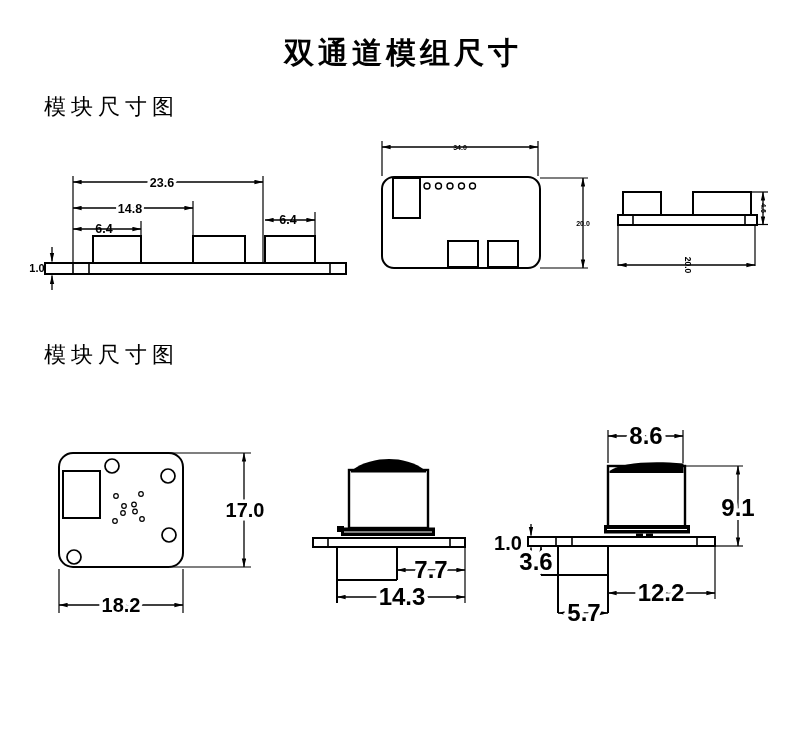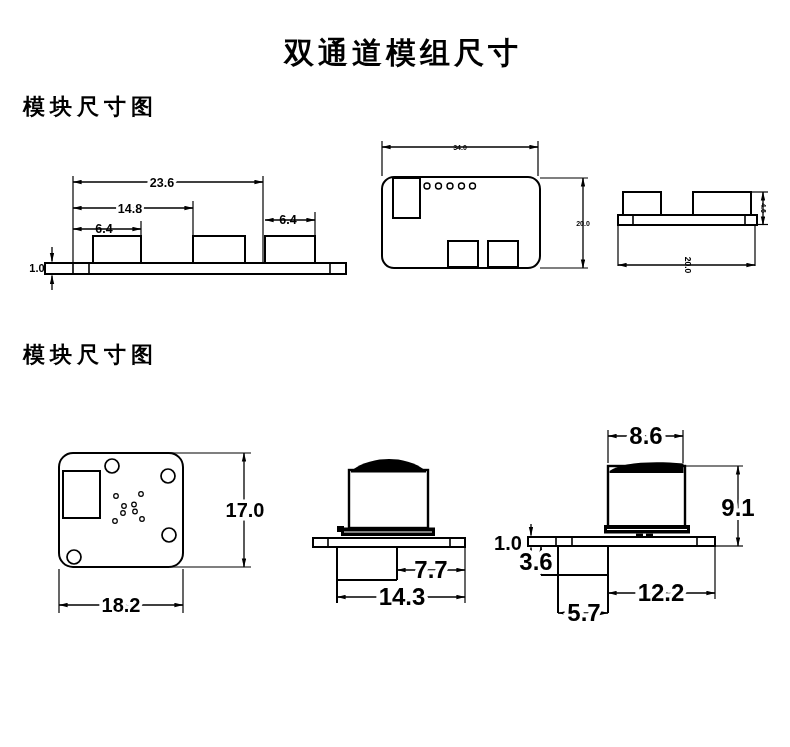--- a/index.html
+++ b/index.html
@@ -1,20 +1,20 @@
 <!DOCTYPE html>
 <html><head>
 <meta charset="utf-8">
 <style>
   html,body{margin:0;padding:0;background:#fff;}
   #page{position:relative;width:790px;height:738px;background:#fff;overflow:hidden;
         font-family:"Liberation Sans",sans-serif;color:#000;padding-left:16px;}
   .title{position:absolute;left:0;top:33px;width:100%;text-align:center;
          font-size:30px;font-weight:bold;letter-spacing:4px;}
-  .sec-head{position:absolute;left:23px;font-size:22px;font-weight:bold;letter-spacing:5px;}
+  .sec-head{position:absolute;left:44px;font-size:22px;font-weight:normal;letter-spacing:5px;}
   .sec-head.s1{top:92px;}
   .sec-head.s2{top:340px;}
   svg{position:absolute;left:0;top:0;}
   .ol{fill:none;stroke:#000;stroke-width:2;}
   .olh{fill:none;stroke:#000;stroke-width:2.4;}
   .tk{stroke:#000;stroke-width:1.6;}
   .xt{stroke:#000;stroke-width:1.2;fill:none;}
   .dl{stroke:#000;stroke-width:1.3;fill:none;}
   .blk{fill:#000;stroke:none;}
   .wln{stroke:#fff;stroke-width:1.2;}

